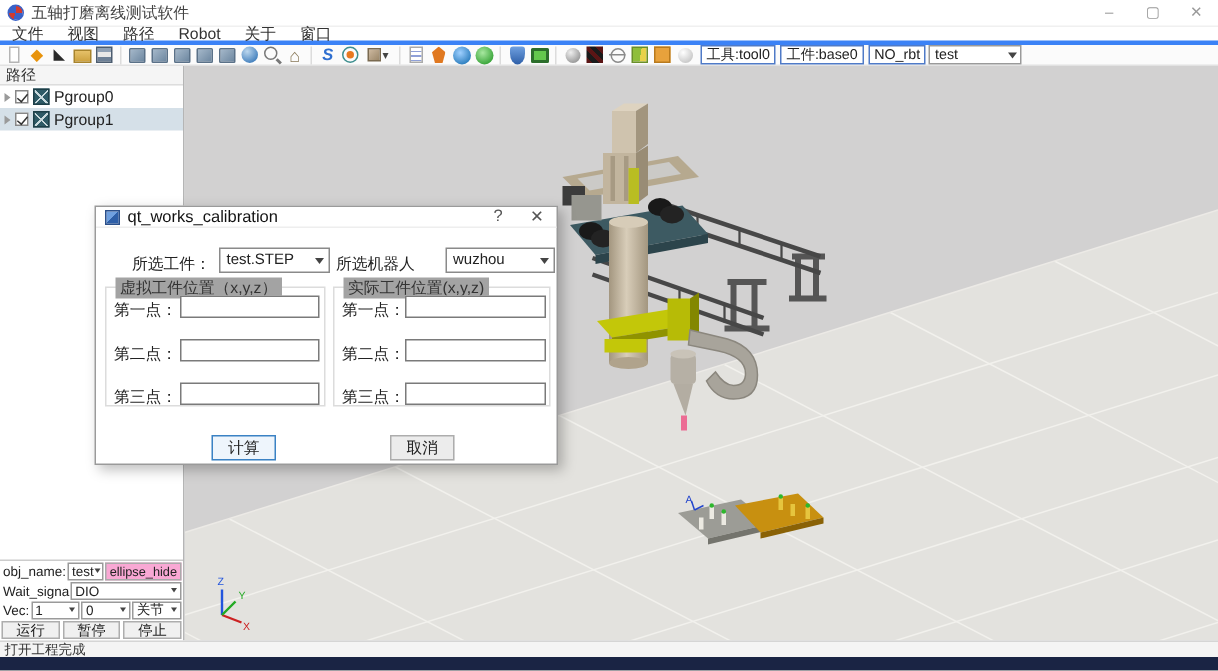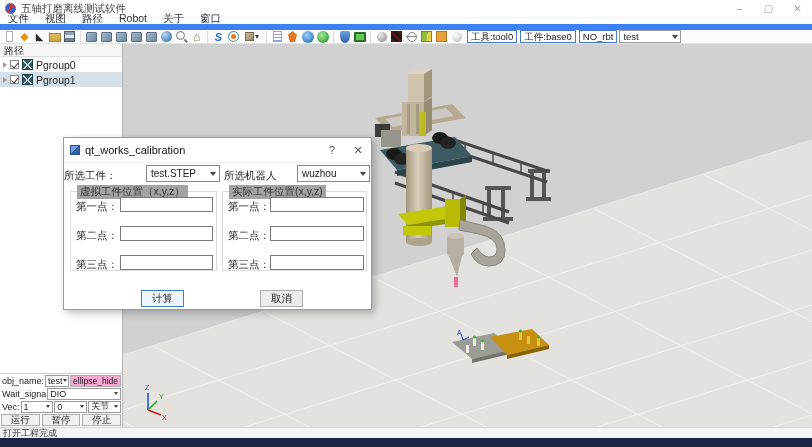--- a/index.html
+++ b/index.html
@@ -13,21 +13,21 @@
   .app-icon{width:11px;height:11px;border-radius:50%;margin:0 5px 0 5px;
             background:conic-gradient(#d23a2e 0 90deg,#3a62c8 90deg 200deg,#d23a2e 200deg 270deg,#3a62c8 270deg);
             box-shadow:inset 0 0 0 2px #fff0;border:1px solid #3a62c8;}
   .title-text{font-size:10.5px;color:#444;}
   .win-controls{margin-left:auto;display:flex;height:18px;}
   .win-btn{width:29px;height:18px;display:flex;align-items:center;justify-content:center;
            color:#9a9a9a;font-size:10px;}
 
   
   .menubar{position:absolute;left:0;top:18px;width:812px;height:12px;background:#fff;
-           display:flex;align-items:flex-end;border-bottom:6px solid #3b82f6;}
+           display:flex;align-items:center;border-bottom:3px solid #3b82f6;}
   .menu-item{padding:0 8px;font-size:10.5px;color:#333;line-height:12px;}
 
   
   .toolbar{position:absolute;left:0;top:30px;width:812px;height:14px;background:#fbfbfb;
            display:flex;align-items:center;border-bottom:1px solid #e2e2e2;padding-left:2px;}
   .sep{width:1px;height:12px;background:#dcdcdc;margin:0 3px;flex:none;}
   .ti{width:13px;height:13px;margin:0 1px;display:flex;align-items:center;justify-content:center;
       font-size:10px;flex:none;position:relative;}
   .ic-new{width:9px;height:11px;background:#fff;border:1px solid #b5b5b5;margin:0 3px;}
   .ic-gem{color:#e8930c;font-size:11px;}
@@ -99,21 +99,21 @@
   
   .statusbar{position:absolute;left:0;top:427px;width:812px;height:11px;background:#f4f4f4;
              border-top:1px solid #d5d5d5;font-size:9px;line-height:10px;padding-left:3px;color:#333;}
   .navybar{position:absolute;left:0;top:438px;width:812px;height:9px;background:#1a2444;}
   .watermark{position:absolute;right:16px;top:416px;font-size:15px;color:rgba(125,125,125,.8);
              letter-spacing:1px;z-index:6;}
 
   
   .dialog{position:absolute;left:63px;top:137px;width:309px;height:173px;background:#fff;
           border:1px solid #9a9a9a;box-shadow:3px 3px 8px rgba(0,0,0,.25);z-index:10;}
-  .dlg-titlebar{height:25px;display:flex;align-items:center;border-bottom:1px solid #eee;padding:0 6px;}
+  .dlg-titlebar{height:14px;display:flex;align-items:center;border-bottom:1px solid #eee;padding:0 6px;}
   .dlg-icon{width:10px;height:10px;background:linear-gradient(135deg,#6fa0e0 50%,#2e5fa8 50%);
             border:1px solid #2a4f8a;margin-right:5px;flex:none;}
   .dlg-title{font-size:11px;color:#111;}
   .dlg-btns{margin-left:auto;display:flex;gap:12px;}
   .dlg-btn{color:#555;font-size:11px;width:14px;text-align:center;}
   .dlg-label{position:absolute;font-size:10.5px;color:#222;}
   .combo{position:absolute;height:17px;border:1px solid #8a8a8a;background:#fff;display:flex;
          align-items:center;justify-content:space-between;padding:0 3px 0 4px;font-size:10px;}
   .groupbox{position:absolute;border:1px solid #dcdcdc;}
   .gb-legend{position:absolute;top:-7px;left:6px;background:#a3a3a3;padding:0 3px;font-size:10.5px;color:#333;}
@@ -429,21 +429,21 @@
   <div class="dialog">
     <div class="dlg-titlebar">
       <span class="dlg-icon"></span>
       <span class="dlg-title">qt_works_calibration</span>
       <span class="dlg-btns">
         <span class="dlg-btn">?</span>
         <span class="dlg-btn">✕</span>
       </span>
     </div>
 
-    <span class="dlg-label" style="left:0;top:31px;">所选工件：</span>
+    <span class="dlg-label" style="left:24px;top:31px;">所选工件：</span>
     <span class="combo" style="left:82px;top:27px;width:74px;">
       <span>test.STEP</span>
         <span class="caret"></span>
     </span>
     <span class="dlg-label" style="left:160px;top:31px;">所选机器人</span>
     <span class="combo" style="left:233px;top:27px;width:73px;gap:14px;">
       <span>wuzhou</span>
         <span class="caret"></span>
     </span>
 

